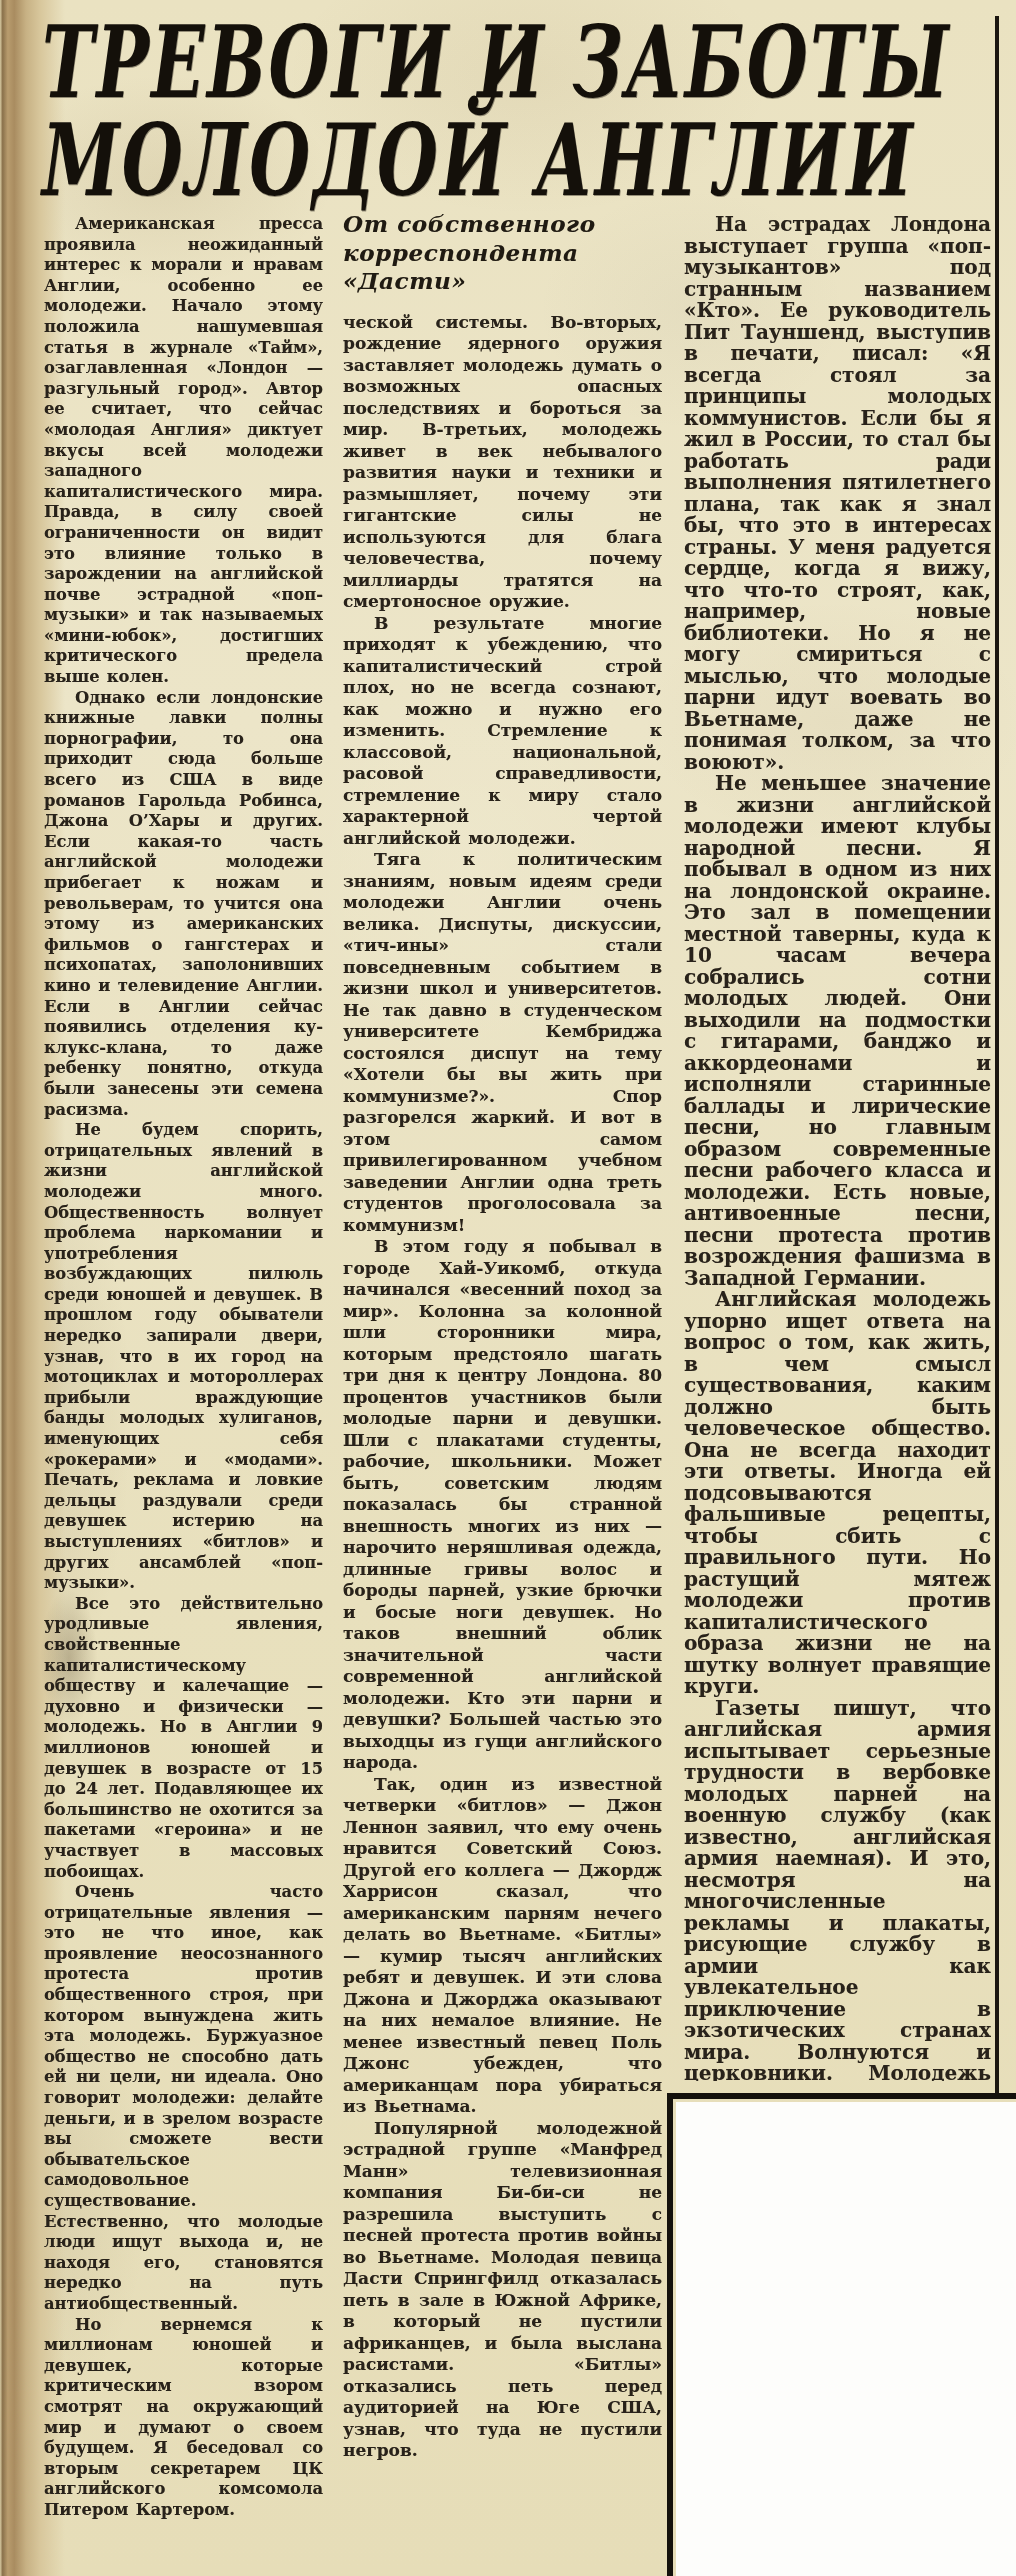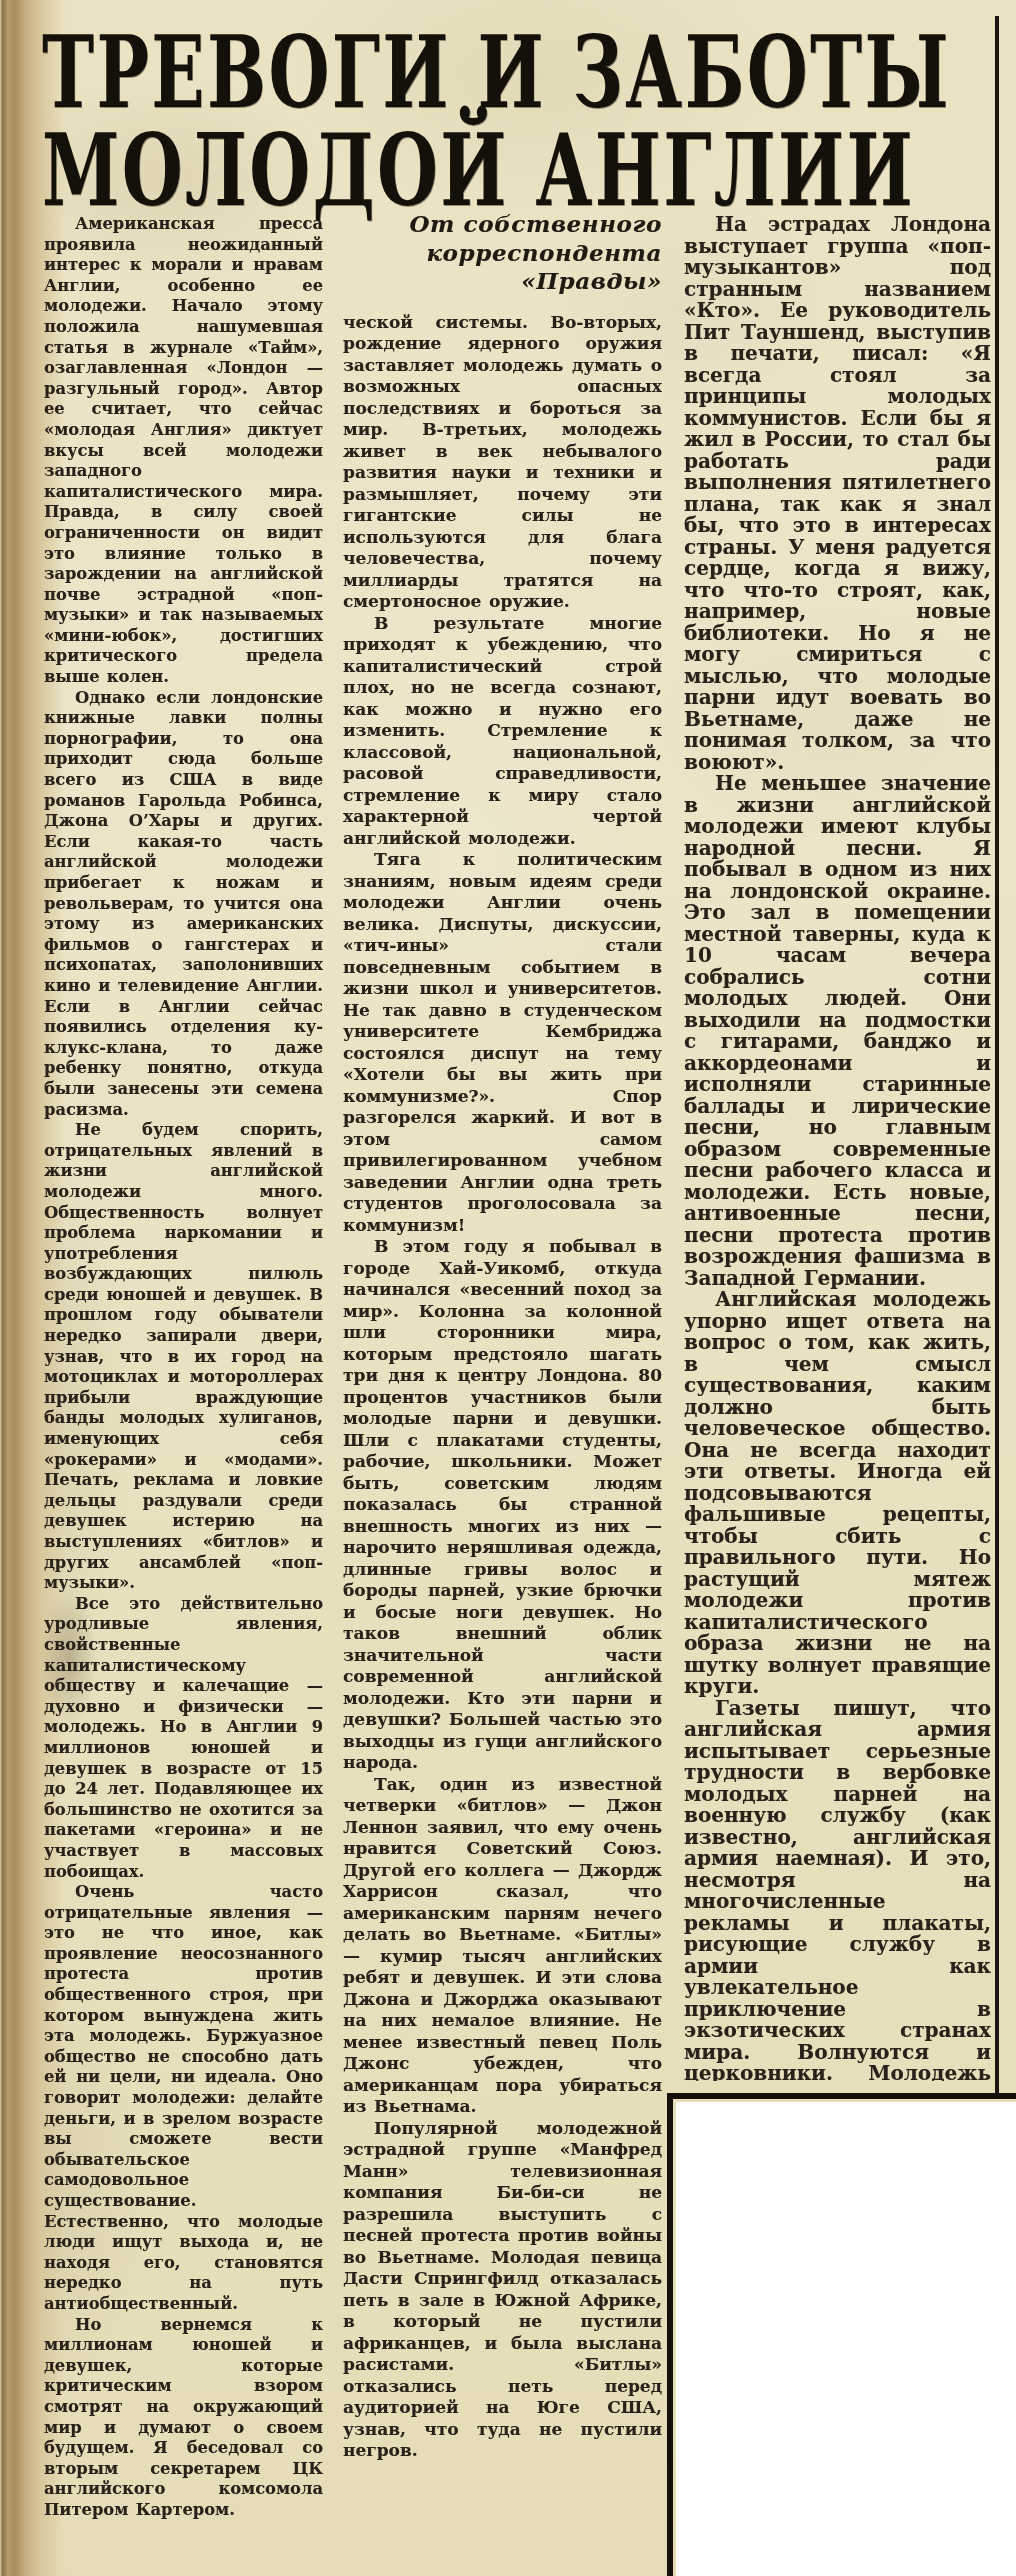--- a/index.html
+++ b/index.html
@@ -25,21 +25,21 @@
     background:linear-gradient(90deg,
       #d9cca4 0%,#8a714b 4%,#b89c6e 12%,#a98c60 22%,
       #c7b184 40%,#d8c79c 62%,rgba(233,225,193,0) 100%);
   }
   .spine-crease{
     position:absolute;left:34px;top:1559px;width:87px;height:198px;
     background:radial-gradient(ellipse 41px 99px at 40% 50%, rgba(70,52,26,0.28), transparent 70%);
   }
 
   
-  .masthead{position:absolute;left:42px;top:15px;width:812px;height:209px;color:#14100a;}
+  .masthead{position:absolute;left:42px;top:5px;width:812px;height:209px;color:#14100a;font-style:italic;}
   .mast-line{
     position:absolute;left:0;width:100%;
     font-weight:bold;font-size:70px;line-height:70px;
     letter-spacing:2.3px;white-space:nowrap;
     text-align:justify;text-align-last:justify;
     transform:scaleY(1.42);transform-origin:left top;
     text-shadow:0.6px 0.6px 0 rgba(20,16,8,0.4);
   }
   .mast-line.l1{top:8.1px;}
   .mast-line.l2{top:106px;}
@@ -58,21 +58,21 @@
     margin:0;text-align:justify;text-indent:31px;
     font-weight:bold;word-spacing:1.7px;
     text-shadow:0.2px 0.3px 0.4px rgba(46,36,22,0.35);
   }
   .col1{left:44px;top:214px;width:279px;height:2362px;font-size:16.3px;line-height:20.6px;}
   .col2{left:343px;top:209px;width:319px;height:2339px;font-size:17px;line-height:21.5px;}
   .col3{left:684px;top:214px;width:307px;height:1867px;font-size:20px;line-height:21.5px;}
   .col p.no-indent{text-indent:0;}
 
   .byline{
-    text-align:right;font-style:italic;font-weight:bold;
+    text-align:left;font-style:italic;font-weight:bold;
     font-size:23px;line-height:28.5px;letter-spacing:0.6px;
     margin:1.2px 0 16.3px 0;color:#1f1a12;
     text-shadow:0.2px 0.3px 0.5px rgba(40,30,18,0.35);
   }
 </style>
 </head>
 <body>
 
 <div class="page">
 
@@ -93,21 +93,21 @@
     <p>Все это действительно уродливые явления, свойственные капиталистическому обществу и калечащие — духовно и физически — молодежь. Но в Англии 9 миллионов юношей и девушек в возрасте от 15 до 24 лет. Подавляющее их большинство не охотится за пакетами «героина» и не участвует в массовых побоищах.</p>
     <p>Очень часто отрицательные явления — это не что иное, как проявление неосознанного протеста против общественного строя, при котором вынуждена жить эта молодежь. Буржуазное общество не способно дать ей ни цели, ни идеала. Оно говорит молодежи: делайте деньги, и в зрелом возрасте вы сможете вести обывательское самодовольное существование. Естественно, что молодые люди ищут выхода и, не находя его, становятся нередко на путь антиобщественный.</p>
     <p>Но вернемся к миллионам юношей и девушек, которые критическим взором смотрят на окружающий мир и думают о своем будущем. Я беседовал со вторым секретарем ЦК английского комсомола Питером Картером.</p>
 
   </div>
 
   <div class="col col2">
     <div class="byline">
       <div>От собственного</div>
       <div>корреспондента</div>
-      <div>«Правды»</div>
+      <div>«Дасти»</div>
     </div>
     <p class="no-indent">ческой системы. Во-вторых, рождение ядерного оружия заставляет молодежь думать о возможных опасных последствиях и бороться за мир. В-третьих, молодежь живет в век небывалого развития науки и техники и размышляет, почему эти гигантские силы не используются для блага человечества, почему миллиарды тратятся на смертоносное оружие.</p>
     <p>В результате многие приходят к убеждению, что капиталистический строй плох, но не всегда сознают, как можно и нужно его изменить. Стремление к классовой, национальной, расовой справедливости, стремление к миру стало характерной чертой английской молодежи.</p>
     <p>Тяга к политическим знаниям, новым идеям среди молодежи Англии очень велика. Диспуты, дискуссии, «тич-ины» стали повседневным событием в жизни школ и университетов. Не так давно в студенческом университете Кембриджа состоялся диспут на тему «Хотели бы вы жить при коммунизме?». Спор разгорелся жаркий. И вот в этом самом привилегированном учебном заведении Англии одна треть студентов проголосовала за коммунизм!</p>
     <p>В этом году я побывал в городе Хай-Уикомб, откуда начинался «весенний поход за мир». Колонна за колонной шли сторонники мира, которым предстояло шагать три дня к центру Лондона. 80 процентов участников были молодые парни и девушки. Шли с плакатами студенты, рабочие, школьники. Может быть, советским людям показалась бы странной внешность многих из них — нарочито неряшливая одежда, длинные гривы волос и бороды парней, узкие брючки и босые ноги девушек. Но таков внешний облик значительной части современной английской молодежи. Кто эти парни и девушки? Большей частью это выходцы из гущи английского народа.</p>
     <p>Так, один из известной четверки «битлов» — Джон Леннон заявил, что ему очень нравится Советский Союз. Другой его коллега — Джордж Харрисон сказал, что американским парням нечего делать во Вьетнаме. «Битлы» — кумир тысяч английских ребят и девушек. И эти слова Джона и Джорджа оказывают на них немалое влияние. Не менее известный певец Поль Джонс убежден, что американцам пора убираться из Вьетнама.</p>
     <p>Популярной молодежной эстрадной группе «Манфред Манн» телевизионная компания Би-би-си не разрешила выступить с песней протеста против войны во Вьетнаме. Молодая певица Дасти Спрингфилд отказалась петь в зале в Южной Африке, в который не пустили африканцев, и была выслана расистами. «Битлы» отказались петь перед аудиторией на Юге США, узнав, что туда не пустили негров.</p>
   </div>
 
   <div class="col col3">

